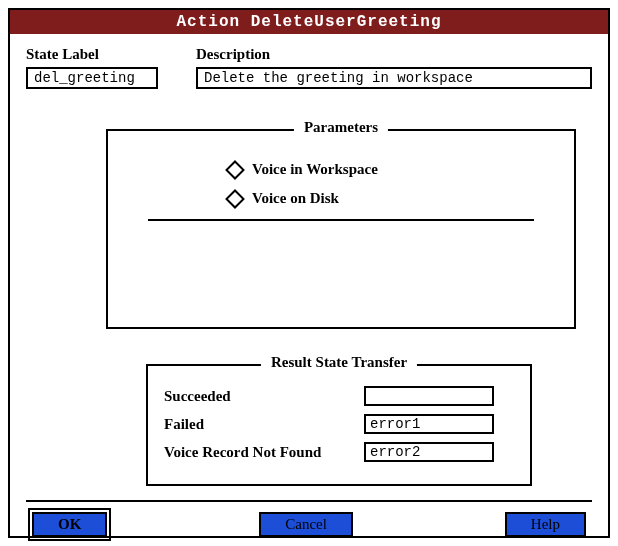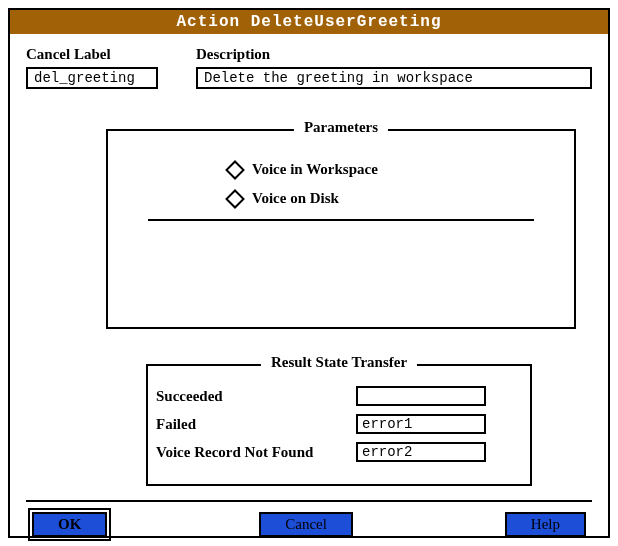--- a/index.html
+++ b/index.html
@@ -14,21 +14,21 @@
     .window {
       position: absolute;
       left: 8px;
       top: 8px;
       width: 602px;
       height: 530px;
       border: 2px solid #000;
       background: #fff;
     }
     .titlebar {
-      background: #a16207;
+      background: #7f1d1d;
       color: #fff;
       text-align: center;
       padding: 3px 0;
       font-family: "Courier New", monospace;
       font-size: 16px;
       font-weight: bold;
       letter-spacing: 1px;
     }
     .content {
       padding: 12px 16px 10px 16px;
@@ -99,21 +99,21 @@
     }
     .params-divider {
       border: none;
       border-top: 2px solid #000;
       margin: 10px 20px 0 20px;
     }
 
     .result-box {
       margin-left: 120px;
       margin-right: 60px;
-      padding: 20px 24px 14px 8px;
+      padding: 20px 24px 14px 16px;
       margin-top: 35px;
     }
     .result-row {
       display: flex;
       align-items: center;
       margin-bottom: 8px;
     }
     .result-label {
       font-weight: bold;
       font-size: 15px;
@@ -158,21 +158,21 @@
 
 <div class="window">
   <div class="titlebar">
     <span>Action DeleteUserGreeting</span>
   </div>
 
   <div class="content">
 
     <div class="top-row">
       <div class="field-group state-label-group">
-        <span class="field-label">Cancel Label</span>
+        <span class="field-label">State Label</span>
         <input class="text-input" type="text" value="del_greeting" style="">
       </div>
       <div class="field-group desc-group">
         <span class="field-label">Description</span>
         <input class="text-input" type="text" value="Delete the greeting in workspace" style="">
       </div>
     </div>
 
     <div class="fieldset params-box">
       <div class="fieldset-legend">Parameters</div>

